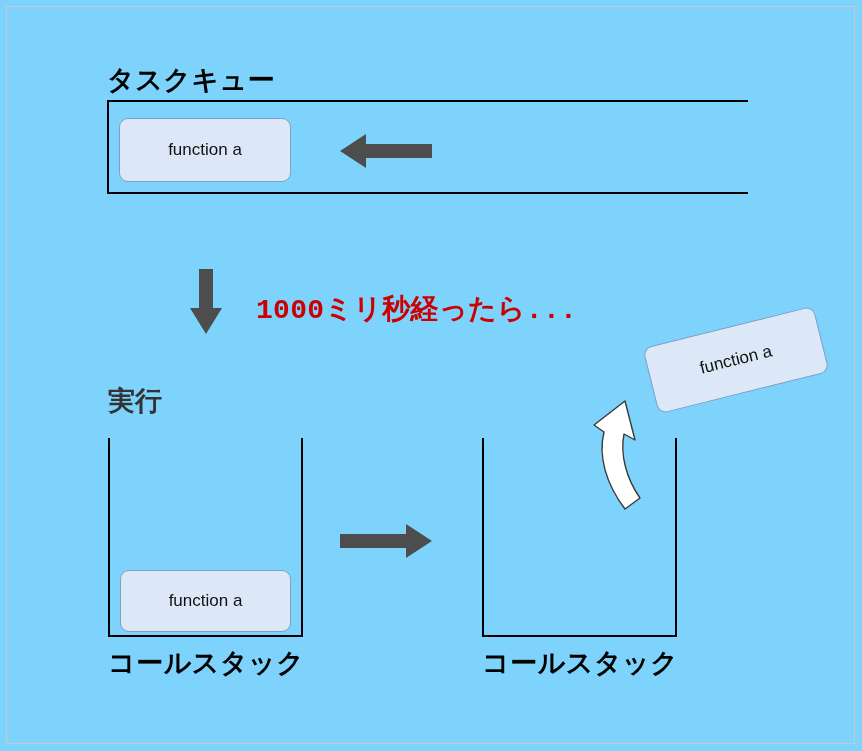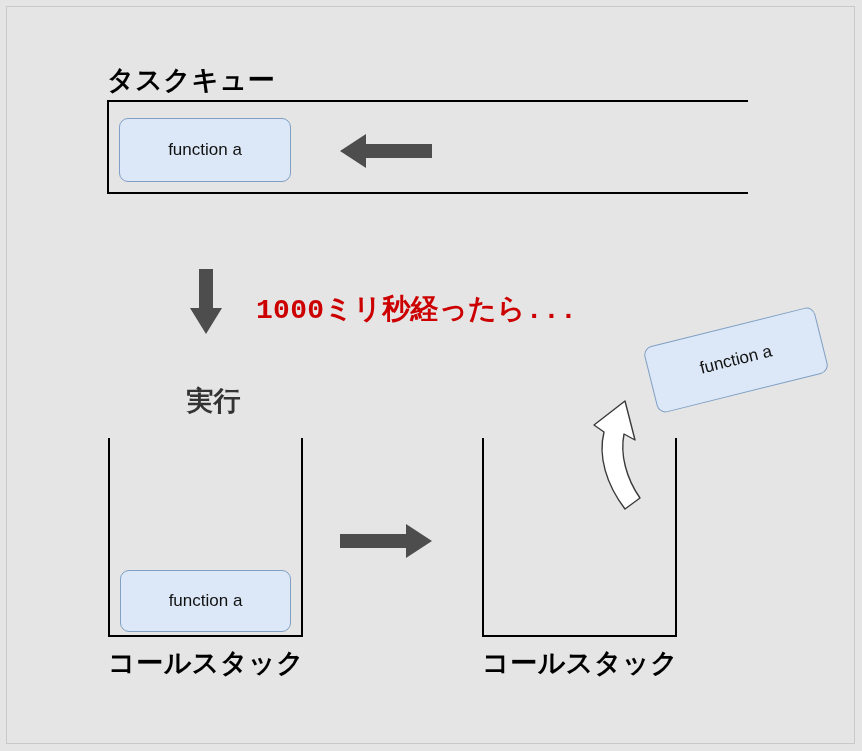--- a/index.html
+++ b/index.html
@@ -7,21 +7,21 @@
     padding: 0;
     background: #ffffff;
   }
   body {
     font-family: "Liberation Sans", "DejaVu Sans", sans-serif;
   }
   #canvas {
     position: relative;
     width: 862px;
     height: 751px;
-    background: #e5e5e5;
+    background: #7dd3fc;
     overflow: hidden;
   }
   .page-border {
     position: absolute;
     left: 6px;
     top: 6px;
     width: 849px;
     height: 738px;
     border: 1px solid #c9c9c9;
     box-sizing: border-box;
@@ -34,24 +34,24 @@
     color: #000000;
     white-space: nowrap;
     letter-spacing: 0.5px;
   }
   #queue-title {
     left: 107px;
     top: 62px;
     font-size: 27px;
   }
   #exec-label {
-    left: 116px;
+    left: 108px;
     top: 383px;
     width: 195px;
-    text-align: center;
+    text-align: left;
     font-size: 27px;
     color: #333333;
     font-weight: bold;
     position: absolute;
     white-space: nowrap;
   }
   #stack-label-left {
     left: 108px;
     top: 645px;
     width: 196px;

